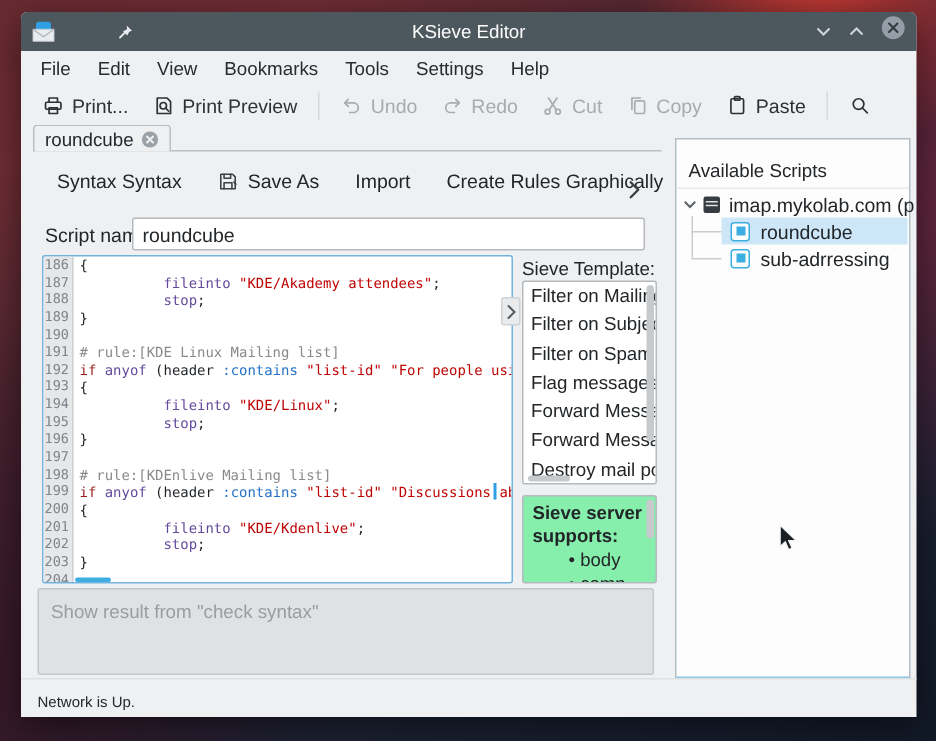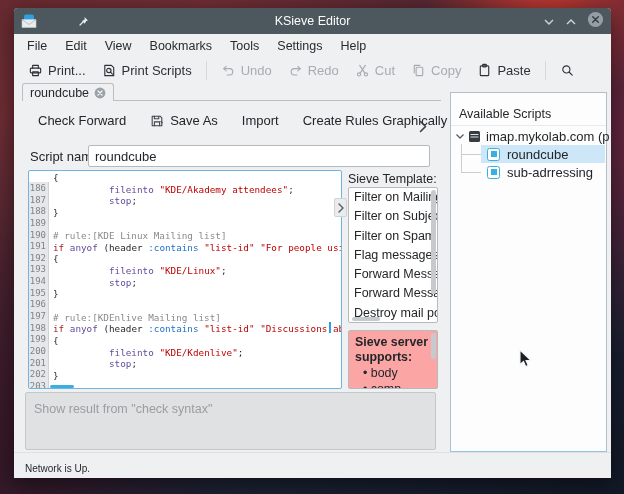--- a/index.html
+++ b/index.html
@@ -44,41 +44,41 @@
   .overflow-btn{position:absolute;left:400px;top:109px;width:18px;height:18px;display:flex;align-items:center;justify-content:center;}
   
   .name-label{position:absolute;left:16px;top:141px;font-size:13px;color:#232629;}
   .name-input{position:absolute;left:74px;top:137px;width:342px;height:22px;box-sizing:border-box;
     border:1px solid #b6babe;border-radius:2px;background:#ffffff;font-size:13px;color:#232629;
     padding:0 6px;font-family:"Liberation Sans",sans-serif;outline:none;}
   
   .editor{position:absolute;left:14px;top:162px;width:314px;height:219px;box-sizing:border-box;
     background:#ffffff;border:1px solid #71b4e0;border-radius:2px;display:flex;overflow:hidden;}
   .gutter{width:20px;background:#e5e7e8;border-right:1px solid #cfd2d4;color:#7e848b;
-    font-family:"DejaVu Sans Mono",monospace;font-size:9px;text-align:right;padding:1px 2px 0 0;box-sizing:border-box;flex:0 0 auto;margin-top:11px;}
+    font-family:"DejaVu Sans Mono",monospace;font-size:9px;text-align:right;padding:1px 2px 0 0;box-sizing:border-box;flex:0 0 auto;}
   .gutter div{height:11.65px;line-height:11.65px;}
   .codelines{flex:1;padding:1px 0 0 4px;font-family:"DejaVu Sans Mono",monospace;font-size:9.3px;color:#1f2327;overflow:hidden;}
   .codelines div{height:11.65px;line-height:11.65px;white-space:pre;}
   .c-pl{color:#1f2327;} .c-kw{color:#644a9b;} .c-ctrl{color:#981b1e;}
   .c-attr{color:#2471c8;} .c-str{color:#bf0303;} .c-com{color:#8a8a88;}
   .caret{position:absolute;left:301px;top:152px;width:2px;height:11px;background:#2f9fe3;}
   .hscroll-ind{position:absolute;left:22px;top:215px;width:24px;height:3px;background:#3daee2;border-radius:2px;}
   .splitter-handle{position:absolute;left:320px;top:190px;width:13px;height:19px;background:#e9ebec;
     border:1px solid #d0d3d5;border-radius:2px;display:flex;align-items:center;justify-content:center;z-index:3;box-sizing:border-box;}
   
   .template-label{position:absolute;left:334px;top:164px;font-size:12.5px;color:#232629;}
   .template-list{position:absolute;left:334px;top:179px;width:90px;height:136px;box-sizing:border-box;
     background:#fff;border:1px solid #b6babe;border-radius:2px;overflow:hidden;}
   .template-list .row{height:19.3px;line-height:19.3px;padding-left:5px;font-size:12.5px;color:#232629;white-space:nowrap;overflow:hidden;}
   .vthumb{position:absolute;background:#c6cacd;border-radius:2.5px;width:5px;}
   .hthumb{position:absolute;background:#c6cacd;border-radius:2px;height:4px;}
   .caps-box{position:absolute;left:334px;top:322px;width:90px;height:59px;box-sizing:border-box;
-    background:#fca5a5;border:1px solid #b6babe;border-radius:2px;overflow:hidden;padding:4px 6px;}
+    background:#86efac;border:1px solid #b6babe;border-radius:2px;overflow:hidden;padding:4px 6px;}
   .caps-title{font-size:12.4px;font-weight:bold;color:#232629;line-height:1.2;}
-  .caps-item{font-size:12.4px;color:#232629;margin-left:8px;line-height:1.3;}
+  .caps-item{font-size:12.4px;color:#232629;margin-left:24px;line-height:1.3;}
   
   .results{position:absolute;left:11px;top:384px;width:411px;height:58px;box-sizing:border-box;
     background:#dfe1e2;border:1px solid #c5c7c9;border-radius:2px;padding:6px 8px;}
   .results-placeholder{font-size:12.5px;color:#9b9da0;}
   
   .statusbar{position:absolute;left:0;top:444px;width:100%;height:26px;border-top:1px solid #dee0e1;
     padding:5px 0 0 11px;box-sizing:border-box;}
   .status-text{font-size:10px;color:#26292c;}
   
   .rpanel{position:absolute;left:436px;top:84px;width:157px;height:360px;box-sizing:border-box;
@@ -156,21 +156,21 @@
         <span>Print...</span>
       </span>
       <span class="tbtn">
         <span style="display: flex;">
           <svg width="15" height="15" viewBox="0 0 16 16">
             <path fill="none" stroke="currentColor" stroke-width="1.2" stroke-linecap="round" stroke-linejoin="round" d="M3 2.5h7l2.5 2.5v8.5H3z"></path>
             <circle fill="none" stroke="currentColor" stroke-width="1.2" stroke-linecap="round" stroke-linejoin="round" cx="7.3" cy="8" r="2.3"></circle>
             <path fill="none" stroke="currentColor" stroke-width="1.2" stroke-linecap="round" stroke-linejoin="round" d="M9 9.7l2.2 2.2"></path>
           </svg>
         </span>
-        <span>Print Scripts</span>
+        <span>Print Preview</span>
       </span>
       <span class="tsep"></span>
       <span class="tbtn disabled">
         <span style="display: flex;">
           <svg width="15" height="15" viewBox="0 0 16 16">
             <path fill="none" stroke="currentColor" stroke-width="1.2" stroke-linecap="round" stroke-linejoin="round" d="M5.5 3.5L3 6l2.5 2.5"></path>
             <path fill="none" stroke="currentColor" stroke-width="1.2" stroke-linecap="round" stroke-linejoin="round" d="M3 6h6.2a3.4 3.4 0 0 1 0 6.8H6.5"></path>
           </svg>
         </span>
         <span>Undo</span>
@@ -229,21 +229,21 @@
       <svg width="12" height="12" viewBox="0 0 12 12">
         <circle cx="6" cy="6" r="5.4" fill="#9aa1a7"></circle>
         <path d="M4 4l4 4M8 4l-4 4" stroke="#f2f3f4" stroke-width="1.3" stroke-linecap="round"></path>
       </svg>
     </span>
   </div>
   <div class="tab-baseline"></div>
 
   <div class="script-toolbar" id="script-toolbar">
       <span class="sbtn">
-        <span>Check Forward</span>
+        <span>Syntax Syntax</span>
       </span>
       <span class="sbtn">
         <span style="display: flex; color: rgb(58, 64, 69);">
           <svg width="14" height="14" viewBox="0 0 16 16">
             <path fill="none" stroke="currentColor" stroke-width="1.2" stroke-linecap="round" stroke-linejoin="round" d="M2.5 2.5h9l2 2v9h-11z"></path>
             <path fill="none" stroke="currentColor" stroke-width="1.2" stroke-linecap="round" stroke-linejoin="round" d="M5 13.5V9h6v4.5M5 2.5v3h5v-3"></path>
             <path fill="none" stroke="currentColor" stroke-width="1.2" stroke-linecap="round" stroke-linejoin="round" d="M12.5 8.5l1.5 1.5"></path>
           </svg>
         </span>
         <span>Save As</span>

